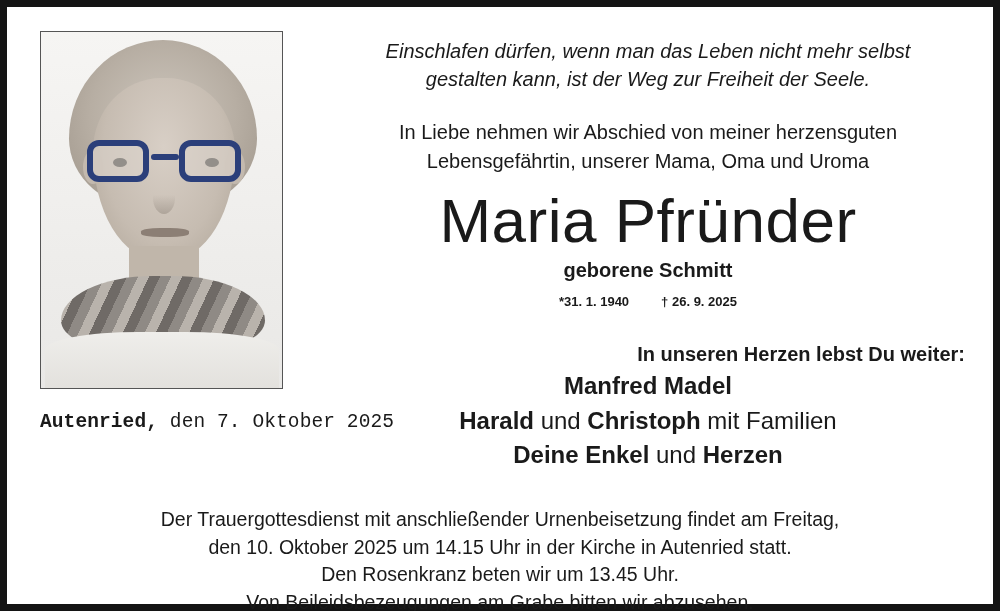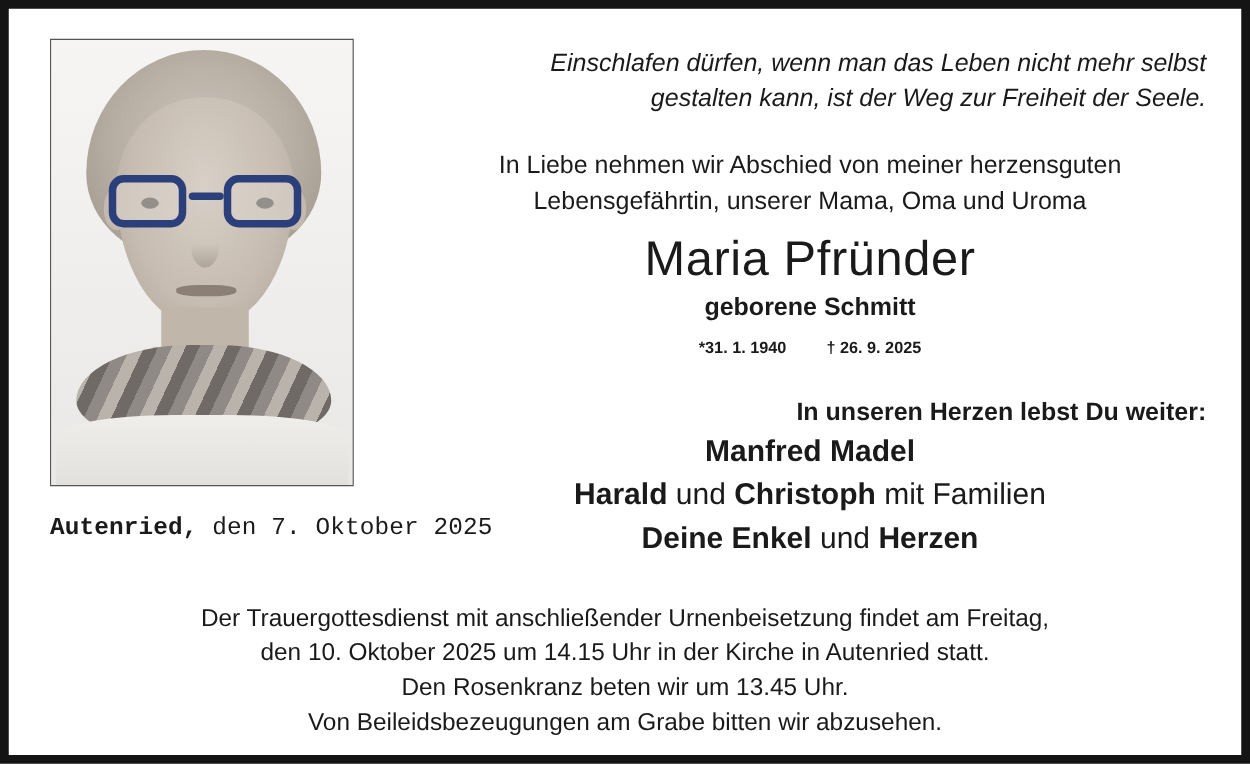--- a/index.html
+++ b/index.html
@@ -173,31 +173,30 @@
     flex: 1 1 auto;
     padding-left: 44px;
     padding-top: 6px;
     text-align: center;
   }
   .verse {
     font-style: italic;
     font-size: 20px;
     line-height: 1.42;
     margin: 0 0 24px 0;
-    text-align: right;
   }
   .verse div { white-space: nowrap; }
   .intro {
     font-size: 20px;
     line-height: 1.45;
     margin: 0 0 10px 0;
   }
   .intro div { white-space: nowrap; }
   .name {
-    font-size: 39px;
+    font-size: 62px;
     font-weight: 400;
     letter-spacing: 0.5px;
     margin: 12px 0 6px 0;
     line-height: 1.05;
   }
   .maiden {
     font-size: 20px;
     font-weight: bold;
     margin: 0 0 12px 0;
   }

